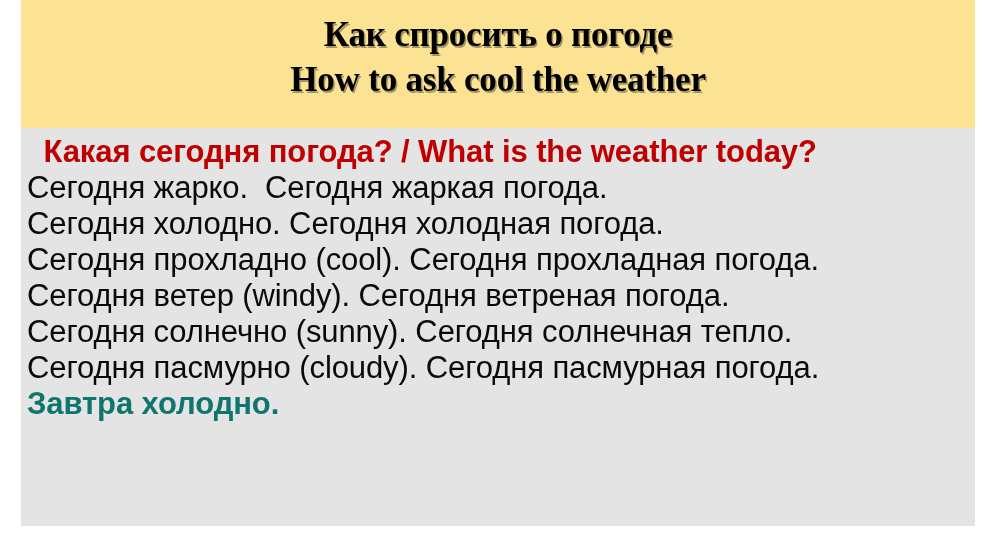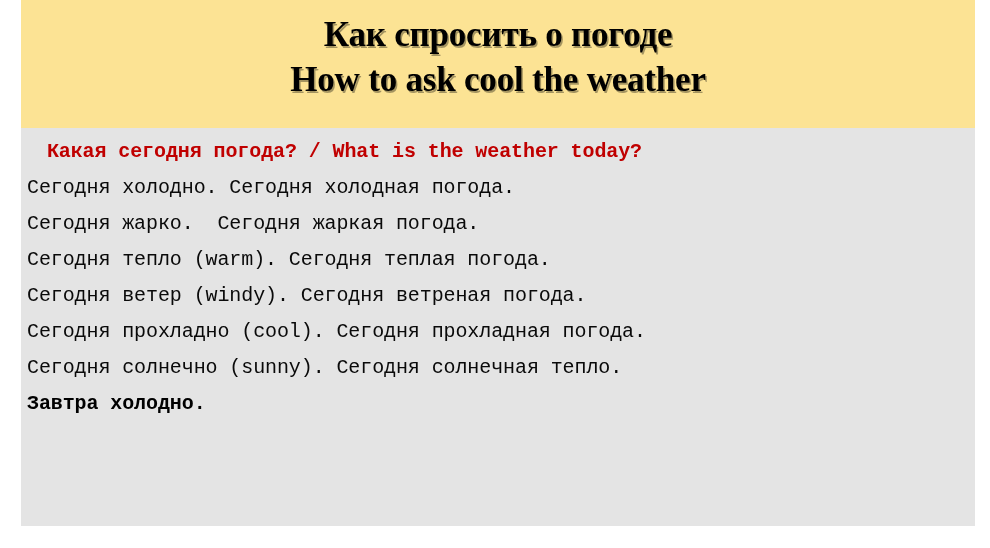--- a/index.html
+++ b/index.html
@@ -64,69 +64,69 @@
   #body-inner {
     position: absolute;
     left: 6px;
     top: 6px;
     right: 6px;
   }
 
   .line {
     display: block;
     white-space: pre;
-    font-family: Liberation Mono, monospace;
-    font-size: 20px;
+    font-family: Liberation Sans, sans-serif;
+    font-size: 31px;
     line-height: 36px;
     color: #000000;
     letter-spacing: -0.1px;
   }
   .line.heading {
     color: #c00000;
     font-weight: bold;
     padding-left: 8px;
   }
   .line.body {
     color: #0a0a0a;
     font-weight: normal;
   }
   .line.bold-black {
-    color: #000000;
+    color: #0f766e;
     font-weight: bold;
   }
 </style>
 </head>
 <body>
 
 <div id="slide">
 
   <div id="title-band">
     <div id="title-inner">
       <span class="title-line">Как спросить о погоде</span>
       <span class="title-line">How to ask cool the weather</span>
     </div>
   </div>
 
   <div id="body-band">
     <div id="body-inner">
 
       <span class="line heading"> Какая сегодня погода? / What is the weather today?</span>
 
+      <span class="line body">Сегодня жарко.  Сегодня жаркая погода.</span>
+
       <span class="line body">Сегодня холодно. Сегодня холодная погода.</span>
 
-      <span class="line body">Сегодня жарко.  Сегодня жаркая погода.</span>
 
-      <span class="line body">Сегодня тепло (warm). Сегодня теплая погода.</span>
+      <span class="line body">Сегодня прохладно (cool). Сегодня прохладная погода.</span>
 
       <span class="line body">Сегодня ветер (windy). Сегодня ветреная погода.</span>
 
-      <span class="line body">Сегодня прохладно (cool). Сегодня прохладная погода.</span>
-
       <span class="line body">Сегодня солнечно (sunny). Сегодня солнечная тепло.</span>
 
+      <span class="line body">Сегодня пасмурно (cloudy). Сегодня пасмурная погода.</span>
 
 
       <span class="line bold-black">Завтра холодно.</span>
 
     </div>
   </div>
 
 </div>
 
 </body></html>

